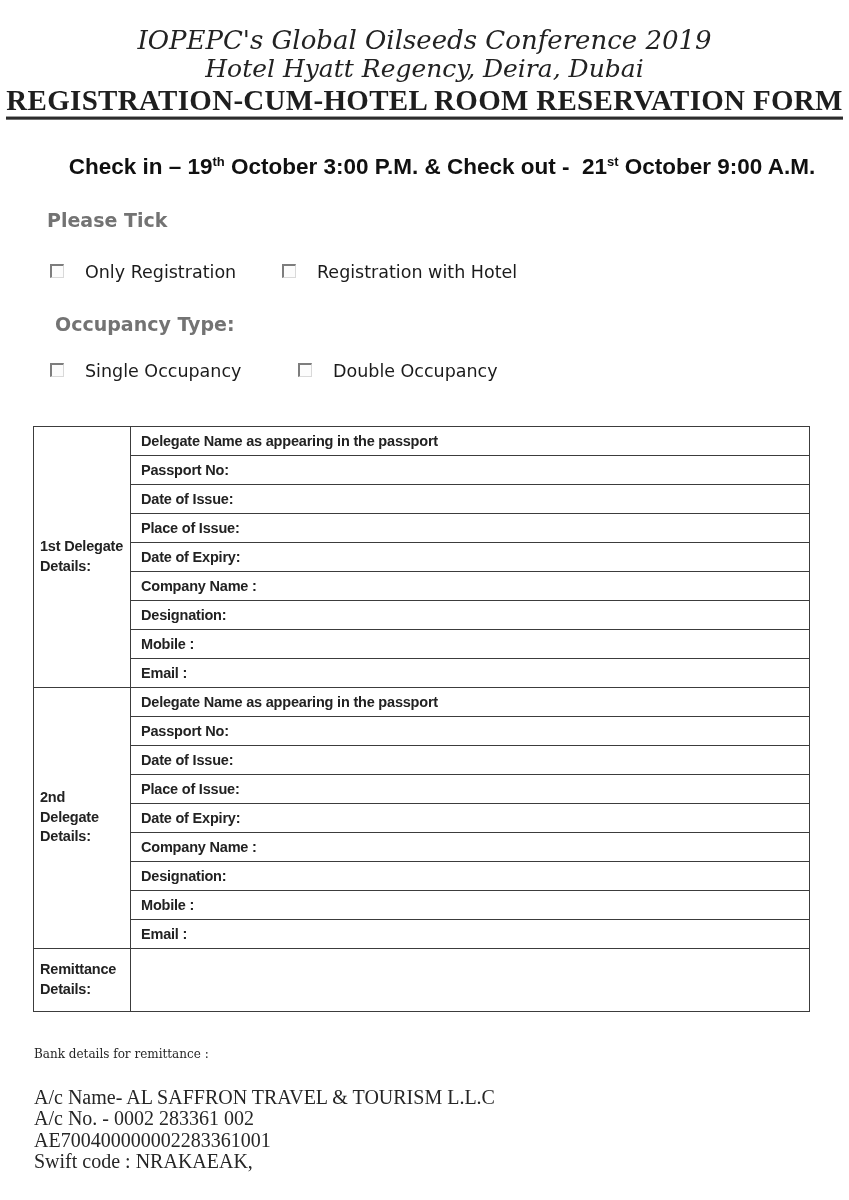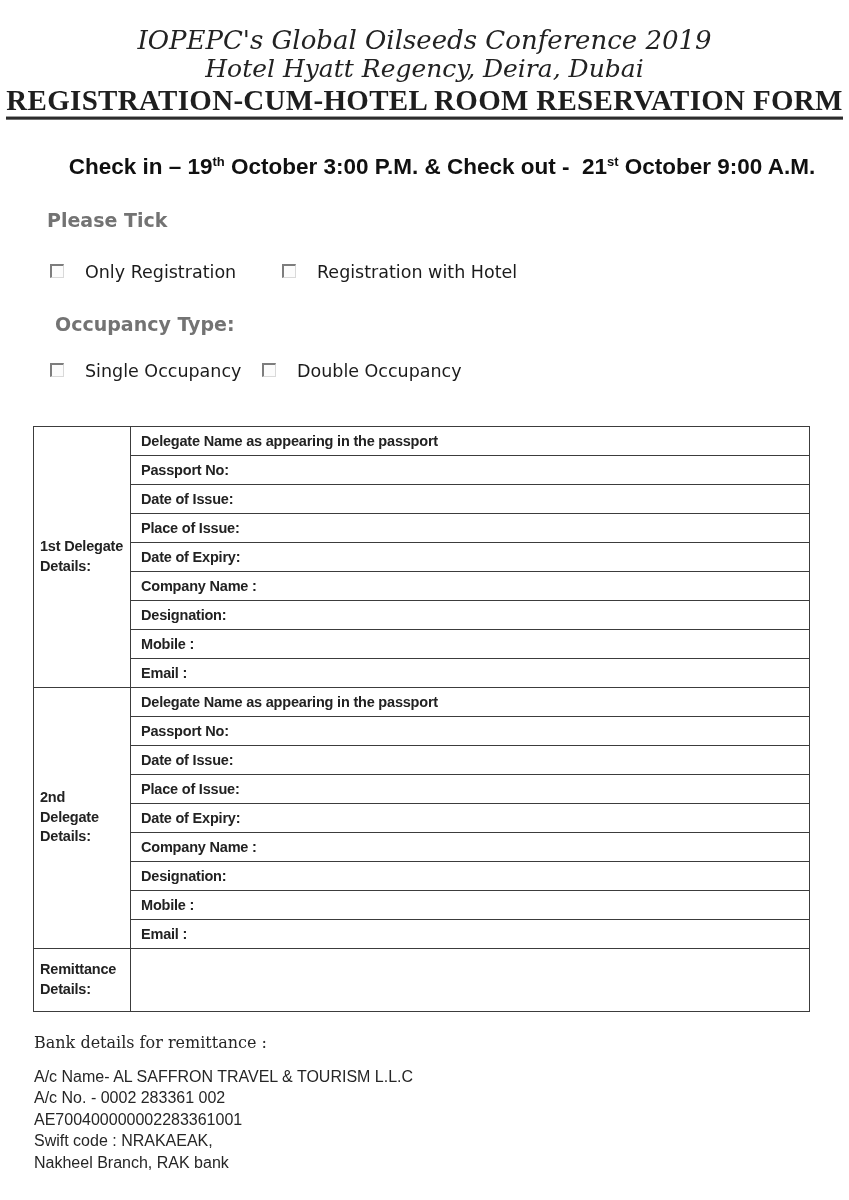--- a/index.html
+++ b/index.html
@@ -63,21 +63,21 @@
     margin-left: 47px;
   }
   .heading-tick { margin-top: 29px; }
   .heading-occupancy { margin-top: 31px; margin-left: 55px; }
 
   .cb-row { display: flex; margin-left: 50px; align-items: flex-start; }
   .cb-row1 { margin-top: 31px; }
   .cb-row2 { margin-top: 26px; }
   .cb-group { display: flex; align-items: flex-start; }
   .cb-row1 .cb-group:first-child { width: 232px; }
-  .cb-row2 .cb-group:first-child { width: 212px; }
+  .cb-row2 .cb-group:first-child { width: 248px; }
   .checkbox {
     width: 14px; height: 14px;
     margin-top: 2px;
     background: #fcfcfc;
     border-top: 2px solid #7d7d7d;
     border-left: 2px solid #7d7d7d;
     border-right: 1px solid #d9d9d9;
     border-bottom: 1px solid #d9d9d9;
     flex: 0 0 auto;
   }
@@ -113,29 +113,29 @@
   .frow {
     height: 29px;
     vertical-align: middle;
     padding: 1px 8px 0 10px;
   }
   .remit-row .frow { height: 63px; }
   .remit-row .dlabel { height: 63px; }
 
   
   .bank-heading {
-    margin: 21px 0 0 34px;
+    margin: 35px 0 0 34px;
     font-family: "DejaVu Serif", serif;
-    font-size: 16px;
+    font-size: 12px;
     color: #262626;
   }
   .bank-block {
-    margin: 14px 0 0 34px;
-    font-family: Liberation Sans, sans-serif;
-    font-size: 16px;
+    margin: 26px 0 0 34px;
+    font-family: Liberation Serif, serif;
+    font-size: 20px;
     line-height: 21.5px;
     color: #262626;
   }
 </style>
 </head>
 <body>
 
 <div class="header">
   <div class="title-italic title1">IOPEPC's Global Oilseeds Conference 2019</div>
   <div class="title-italic title2">Hotel Hyatt Regency, Deira, Dubai</div>
@@ -241,14 +241,13 @@
   </tbody>
 </table>
 
 <div class="bank-heading">Bank details for remittance :</div>
 
 <div class="bank-block">
   <div>A/c Name- AL SAFFRON TRAVEL &amp; TOURISM L.L.C</div>
   <div>A/c No. - 0002 283361 002</div>
   <div>AE700400000002283361001</div>
   <div>Swift code : NRAKAEAK,</div>
-  <div>Nakheel Branch, RAK bank</div>
 </div>
 
 </body></html>

